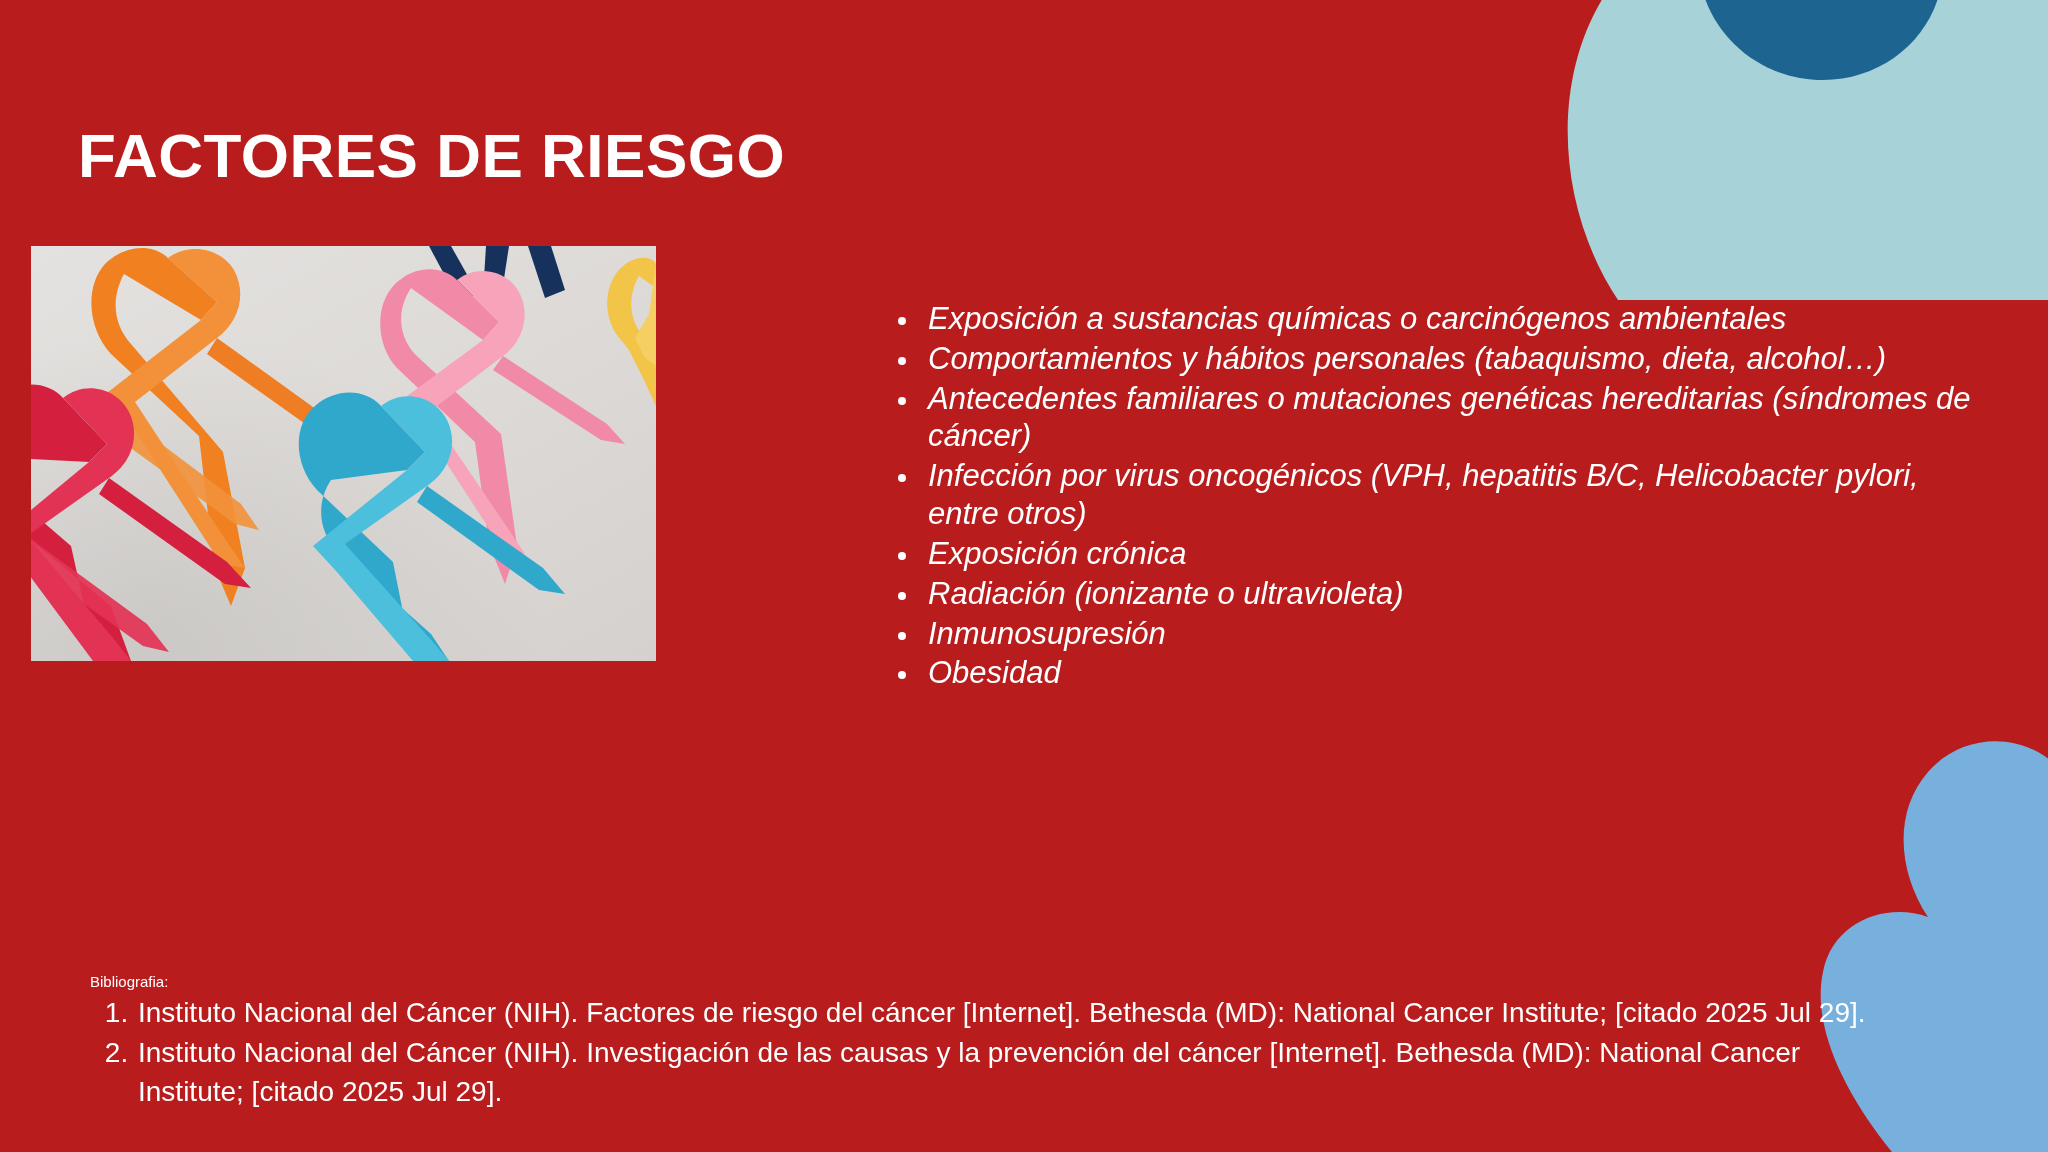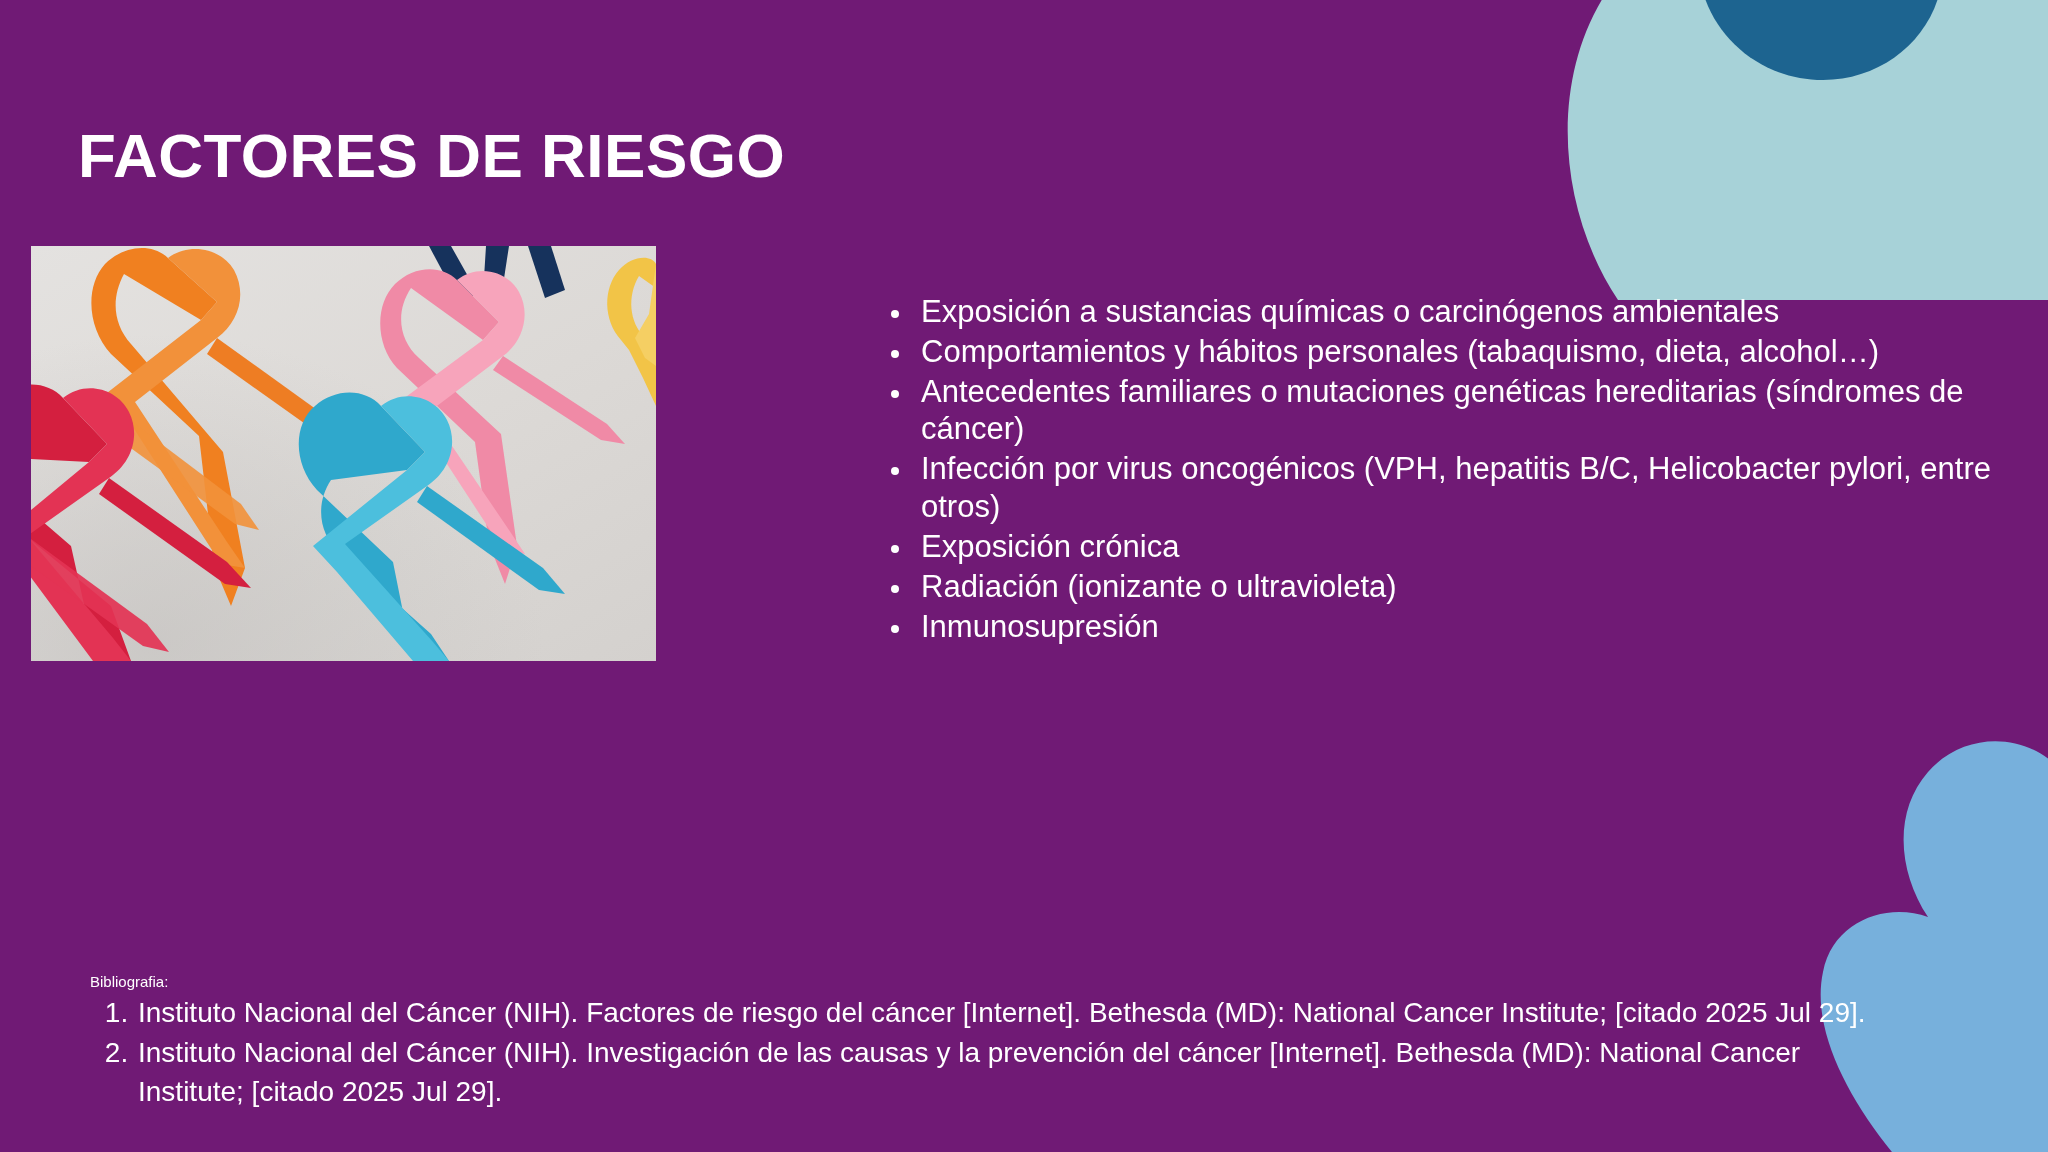--- a/index.html
+++ b/index.html
@@ -7,21 +7,21 @@
     padding: 0;
     background: #1d6490;
   }
   body {
     font-family: "Liberation Sans", sans-serif;
   }
   .slide {
     position: relative;
     width: 2048px;
     height: 1152px;
-    background: #701a75;
+    background: #b91c1c;
     overflow: hidden;
   }
 
   
   .blob {
     position: absolute;
     pointer-events: none;
   }
   .blob-tr {
     top: -120px;
@@ -68,23 +68,24 @@
   }
 
   
   .bullets {
     position: absolute;
     left: 878px;
     top: 288px;
     width: 1130px;
   }
   .bullets ul {
-    margin: 5px;
+    margin: 12px;
     padding: 0 0 0 30px;
     list-style: none;
+    font-style: italic;
   }
   .bullets li {
     position: relative;
     color: #ffffff;
     font-size: 31px;
     line-height: 1.22;
     margin-bottom: 2px;
     padding-left: 8px;
   }
   .bullets li::before {
@@ -194,20 +195,21 @@
 
   <div class="bullets">
     <ul>
       <li>Exposición a sustancias químicas o carcinógenos ambientales</li>
       <li>Comportamientos y hábitos personales (tabaquismo, dieta, alcohol…)</li>
       <li>Antecedentes familiares o mutaciones genéticas hereditarias (síndromes de cáncer)</li>
       <li>Infección por virus oncogénicos (VPH, hepatitis B/C, Helicobacter pylori, entre otros)</li>
       <li>Exposición crónica</li>
       <li>Radiación (ionizante o ultravioleta)</li>
       <li>Inmunosupresión</li>
+      <li>Obesidad</li>
     </ul>
   </div>
 
   <div class="biblio">
     <div class="biblio-title">Bibliografia:</div>
     <ol>
       <li>Instituto Nacional del Cáncer (NIH). Factores de riesgo del cáncer [Internet]. Bethesda (MD): National Cancer Institute; [citado 2025 Jul 29].</li>
       <li>Instituto Nacional del Cáncer (NIH). Investigación de las causas y la prevención del cáncer [Internet]. Bethesda (MD): National Cancer Institute; [citado 2025 Jul 29].</li>
     </ol>
   </div>

